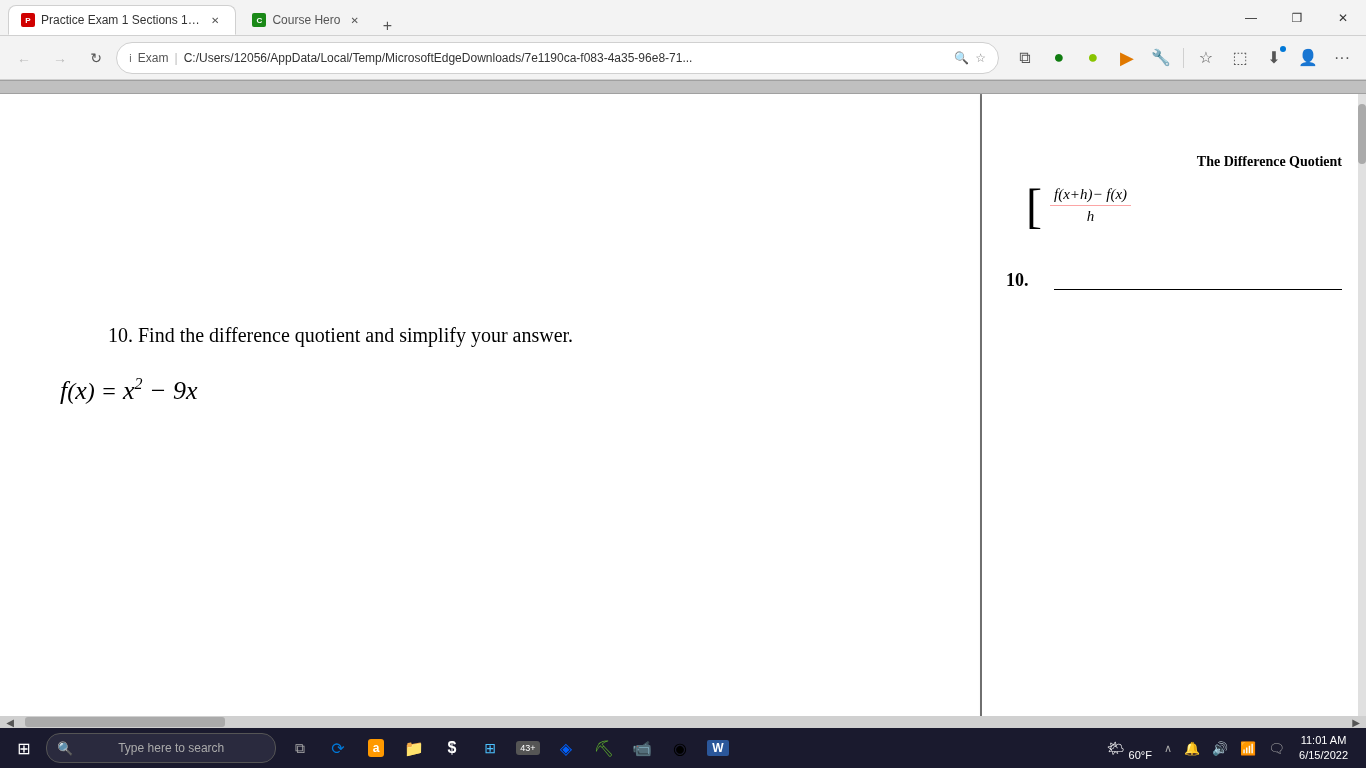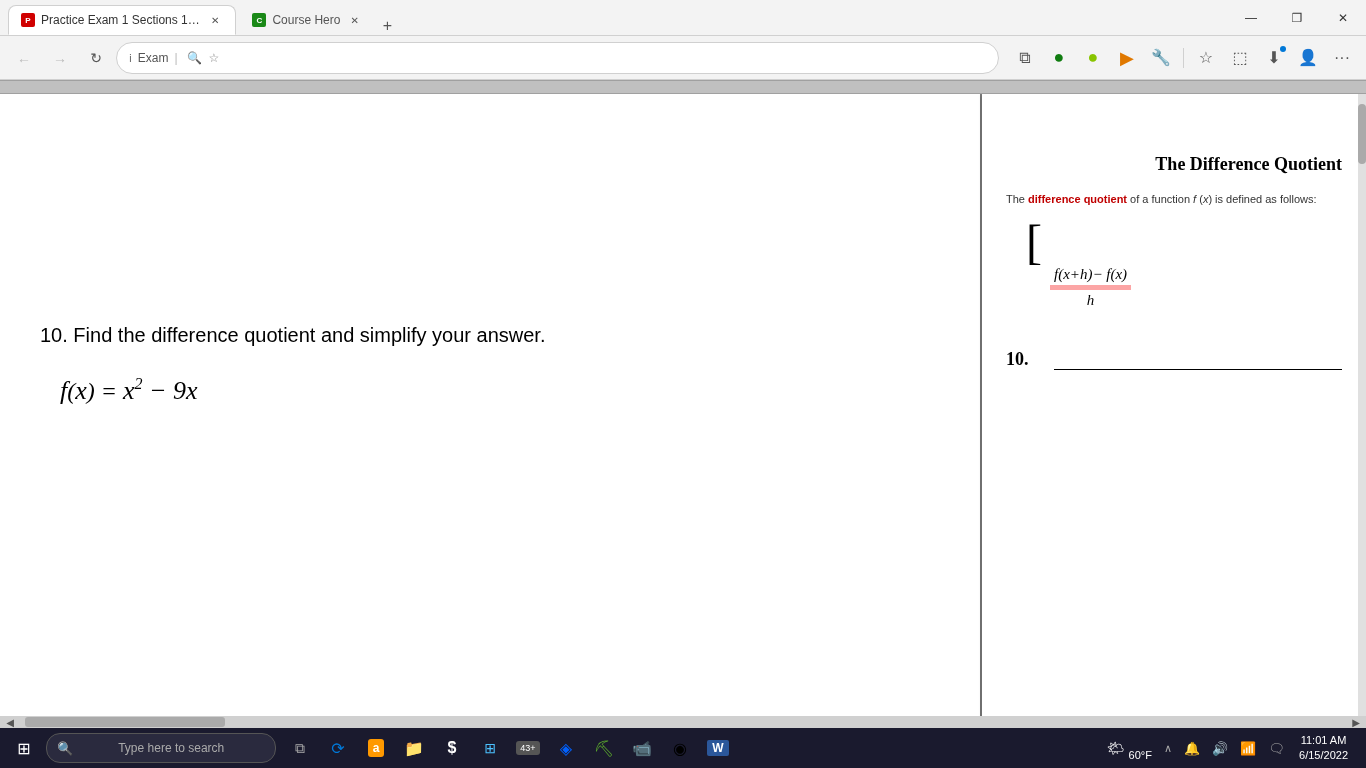--- a/index.html
+++ b/index.html
@@ -187,21 +187,21 @@
       font-size: 26px;
       font-family: 'Times New Roman', serif;
       font-style: italic;
       color: #000;
       margin-left: 60px;
       line-height: 1.5;
     }
 
     
     .right-title {
-      font-size: 18px;
+      font-size: 14px;
       font-family: 'Times New Roman', serif;
       font-weight: bold;
       text-align: right;
       color: #000;
       margin-bottom: 16px;
     }
 
     .right-definition {
       font-size: 11px;
       color: #333;
@@ -232,31 +232,30 @@
 
     .fraction {
       display: flex;
       flex-direction: column;
       align-items: center;
       font-family: 'Times New Roman', serif;
       font-size: 15px;
       font-style: italic;
     }
     .fraction-num {
-      border-bottom: 5px solid #fca5a5;
+      border-bottom: 1px solid #fca5a5;
       padding: 0 4px 2px 4px;
-      margin-top: 44px;
     }
     .fraction-den {
       padding: 2px 4px 0 4px;
     }
 
     .answer-line-row {
       display: flex;
-      align-items: flex-end;
+      align-items: flex-start;
       gap: 25px;
       margin-top: 40px;
     }
     .answer-num {
       font-size: 18px;
       font-family: 'Times New Roman', serif;
       color: #000;
       font-weight: bold;
     }
     .answer-line {
@@ -435,20 +434,21 @@
 </div>
 
 <div class="address-bar-row">
   <div class="nav-btn disabled">←</div>
   <div class="nav-btn disabled">→</div>
   <div class="nav-btn">↻</div>
   <div class="address-box">
     <span style="font-size:11px; color:#666;">ℹ</span>
     <span style="font-size:12px; color:#555;">Exam</span>
     <span style="color:#bbb; font-size:12px;">|</span>
+    <span class="address-text">C:/Users/12056/AppData/Local/Temp/MicrosoftEdgeDownloads/7e1190ca-f083-4a35-96e8-71...</span>
     <span style="font-size:12px; color:#888; margin-left:4px;">🔍</span>
     <span style="font-size:12px; color:#888;">☆</span>
   </div>
   <div class="toolbar-icons">
     <div class="toolbar-icon">⧉</div>
     <div class="toolbar-icon" style="color:#107c10; font-size:18px;">●</div>
     <div class="toolbar-icon" style="color:#88c400; font-size:18px;">●</div>
     <div class="toolbar-icon" style="color:#e07800; font-size:18px;">▶</div>
     <div class="toolbar-icon">🔧</div>
     <div class="toolbar-divider"></div>
@@ -465,36 +465,33 @@
   <div style="position:absolute;top:0;left:0;width:980px;height:14px;background:#808080;"></div>
   <div style="position:absolute;top:0;left:0;width:100%;height:100%;display:flex;flex-direction:column;">
 
     <div style="height:14px;background:#c0c0c0;border-top:1px solid #a0a0a0;border-bottom:1px solid #a0a0a0;flex-shrink:0;"></div>
 
     <div style="display:flex;flex:1;overflow:hidden;">
 
       <div class="pdf-page-left">
         <div style="height:80px;background:#fff;"></div>
         <div class="question-text-container">
-          <div class="question-number" style="font-size:20px; font-family:Liberation Sans, sans-serif; color:#000; padding-left:40px;">10. Find the difference quotient and simplify your answer.</div>
+          <div class="question-number" style="font-size:20px; font-family:Liberation Serif, serif; color:#000; padding-left:108px;">10. Find the difference quotient and simplify your answer.</div>
           <div class="math-formula" style="margin-top:20px;">
             
             <span style="font-style:italic; font-size:26px; font-family:'Times New Roman',serif;">f</span><span style="font-size:24px; font-family:'Times New Roman',serif;">(</span><span style="font-style:italic; font-size:26px; font-family:'Times New Roman',serif;">x</span><span style="font-size:24px; font-family:'Times New Roman',serif;">) = </span><span style="font-style:italic; font-size:26px; font-family:'Times New Roman',serif;">x</span><sup style="font-size:16px;">2</sup><span style="font-size:26px; font-family:'Times New Roman',serif;"> − 9</span><span style="font-style:italic; font-size:26px; font-family:'Times New Roman',serif;">x</span>
           </div>
         </div>
       </div>
 
       <div class="vertical-divider"></div>
 
       <div class="pdf-page-right">
         <div style="height:40px;"></div>
         <div class="right-title">The Difference Quotient</div>
-        <div class="right-definition">
-          <span>The </span><span class="highlight">difference quotient</span><span> of a function </span><span style="font-style:italic;">f</span><span> (</span><span style="font-style:italic;">x</span><span>) is defined as follows:</span>
-        </div>
 
         <div class="bracket-formula">
           <span class="big-bracket">[</span>
           <div class="fraction">
             <div class="fraction-num">f(x+h)− f(x)</div>
             <div class="fraction-den">h</div>
           </div>
         </div>
 
         <div class="answer-line-row">

